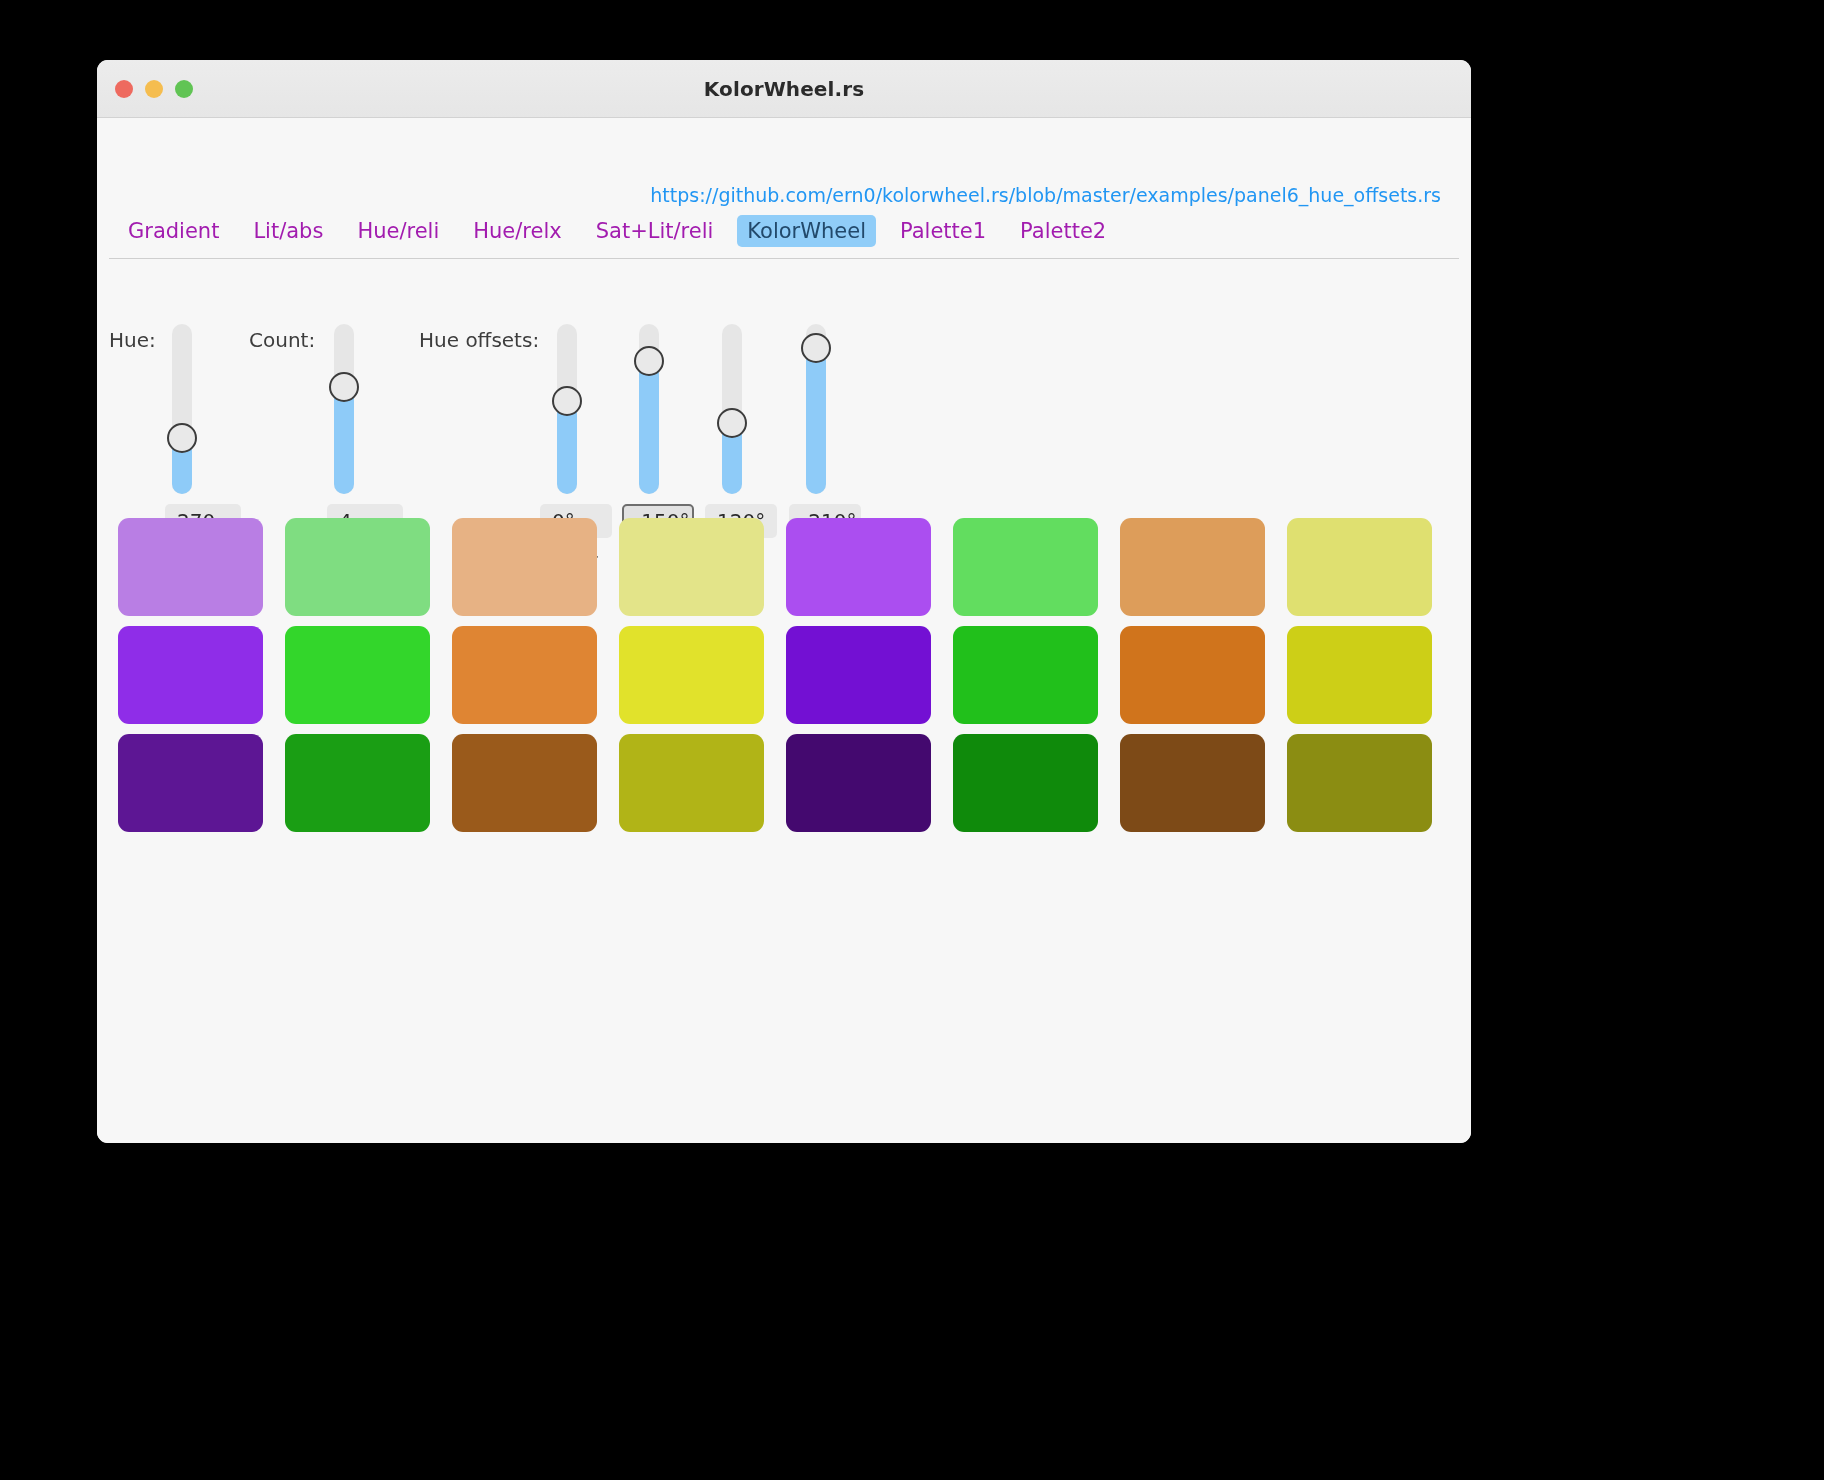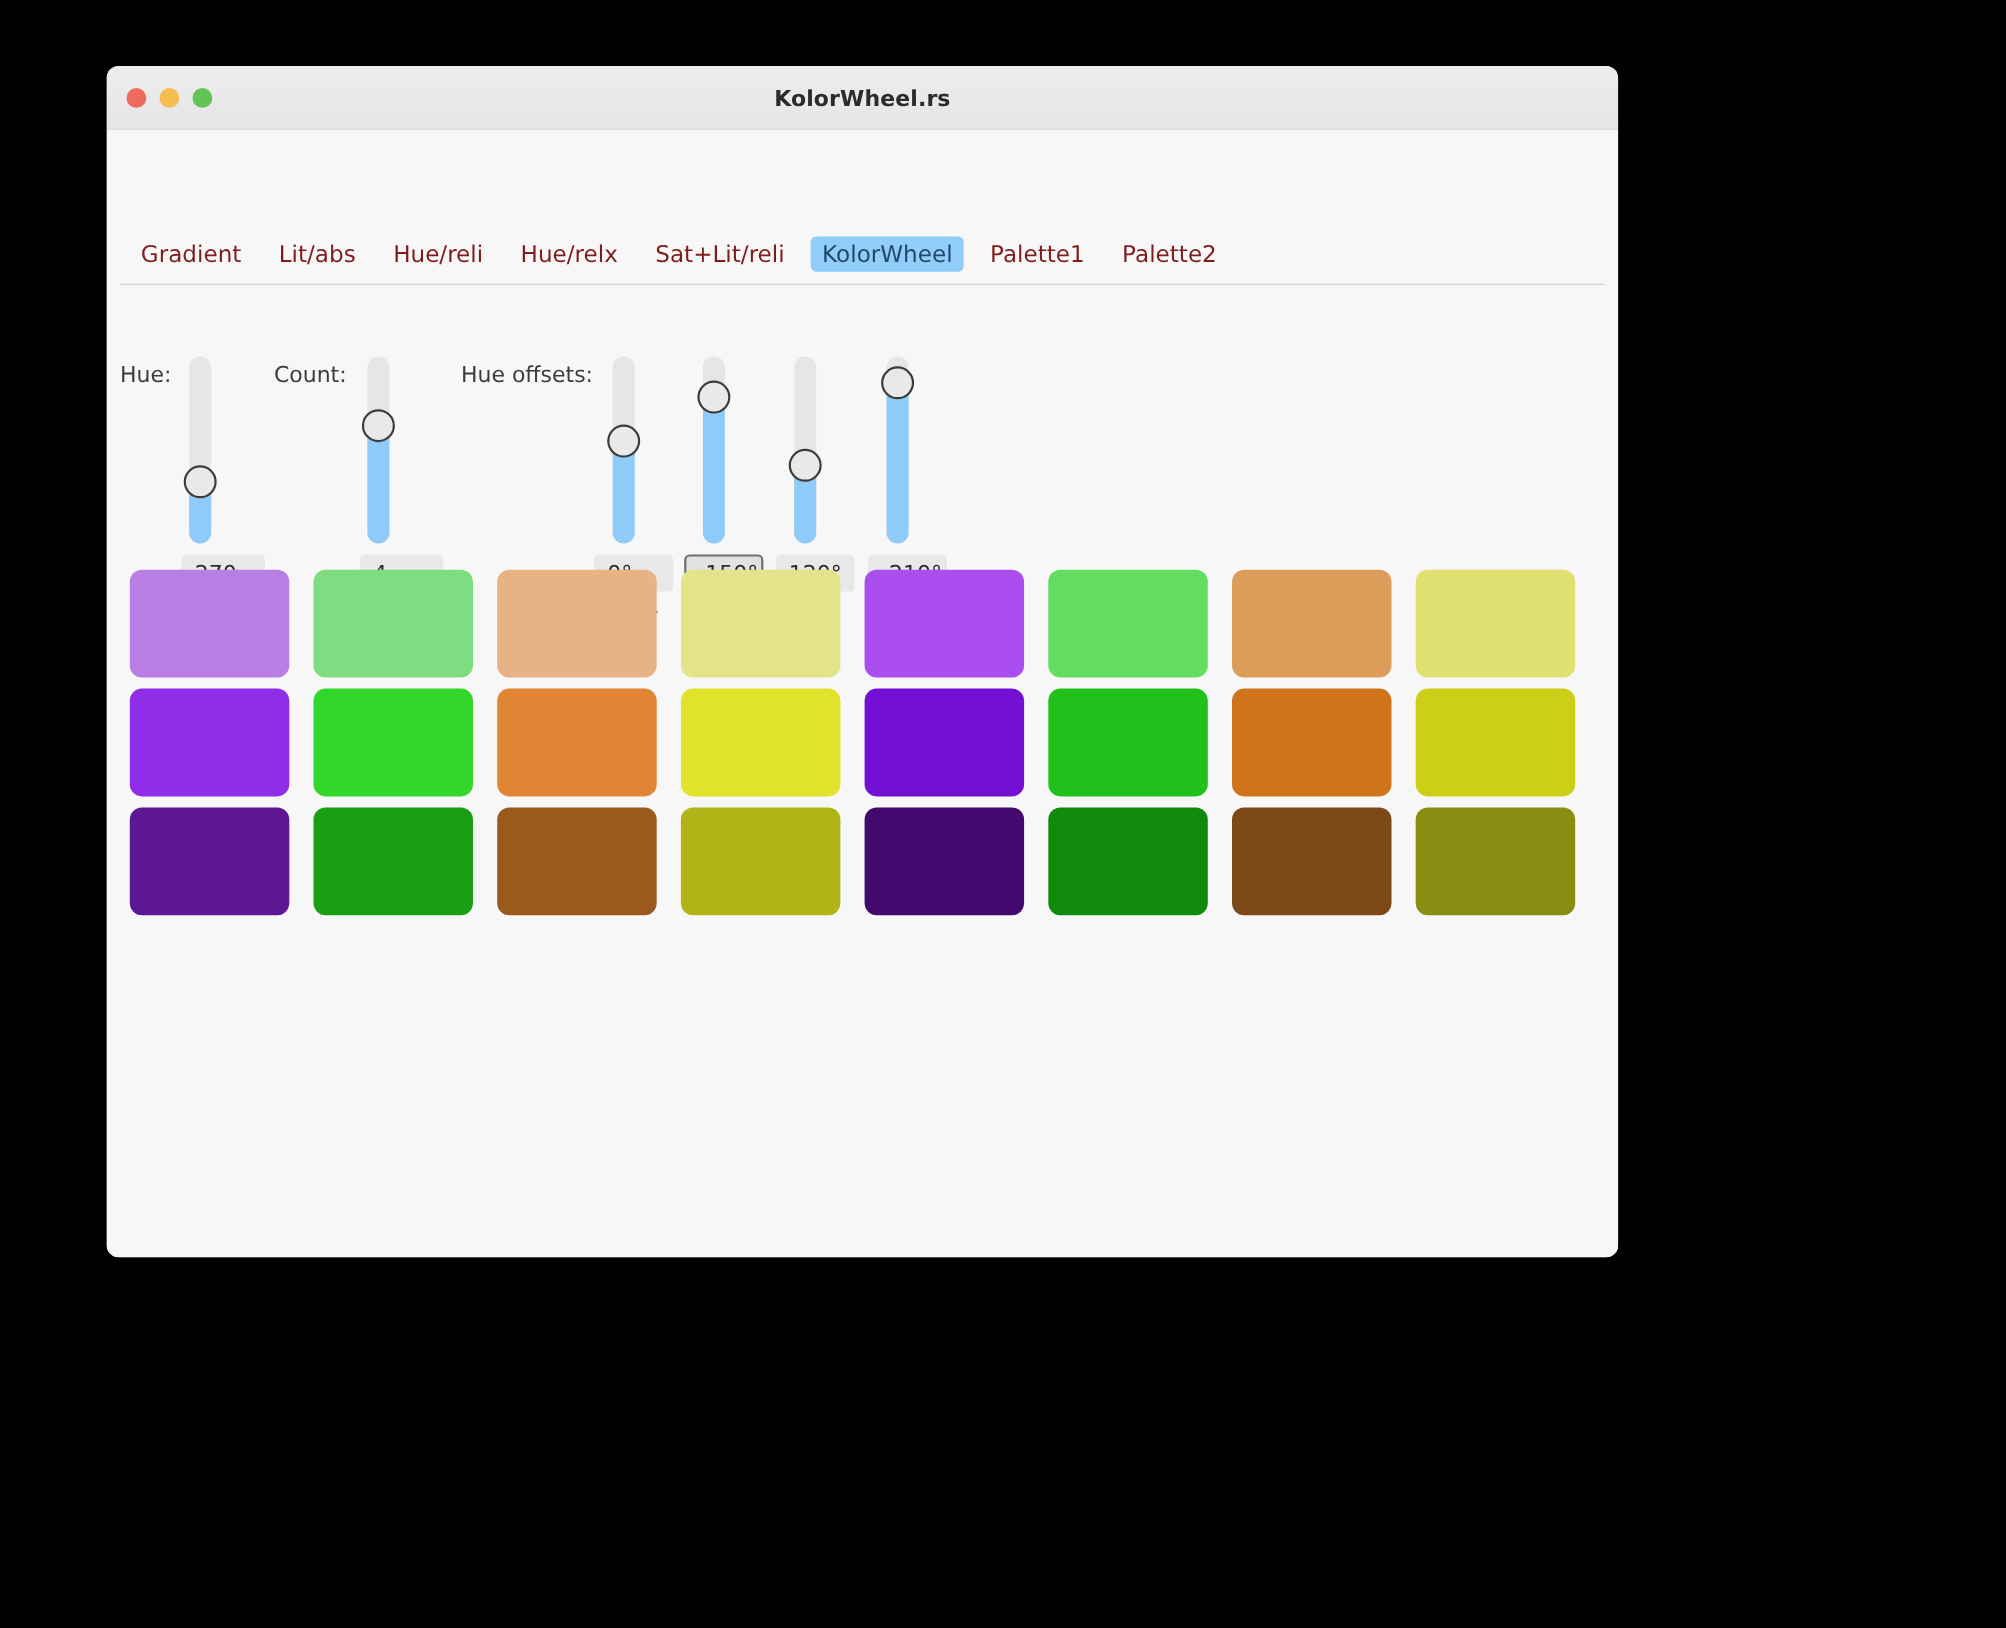--- a/index.html
+++ b/index.html
@@ -88,21 +88,21 @@
   #tabbar {
     position: absolute;
     left: 21px; top: 96px;
     display: flex;
     align-items: center;
     gap: 0px;
     height: 34px;
   }
   .tab {
     font-size: 21px;
-    color: #7f1d1d;
+    color: #a21caf;
     padding: 3px 10px;
     border-radius: 5px;
     margin-right: 14px;
     white-space: nowrap;
     line-height: 1.25;
   }
   .tab.selected {
     background: #90cdf8;
     color: #22496b;
   }
@@ -213,20 +213,23 @@
     <div class="traffic">
       <span class="light red"></span>
       <span class="light yellow"></span>
       <span class="light green"></span>
     </div>
     <div id="window-title">KolorWheel.rs</div>
   </div>
 
   <div id="content">
 
+    <div id="url-row">
+      <a id="url-link" href="#">https://github.com/ern0/kolorwheel.rs/blob/master/examples/panel6_hue_offsets.rs</a>
+    </div>
 
     <div id="tabbar">
         <div class="tab">Gradient</div>
         <div class="tab">Lit/abs</div>
         <div class="tab">Hue/reli</div>
         <div class="tab">Hue/relx</div>
         <div class="tab">Sat+Lit/reli</div>
         <div class="tab selected">KolorWheel</div>
         <div class="tab">Palette1</div>
         <div class="tab">Palette2</div>

